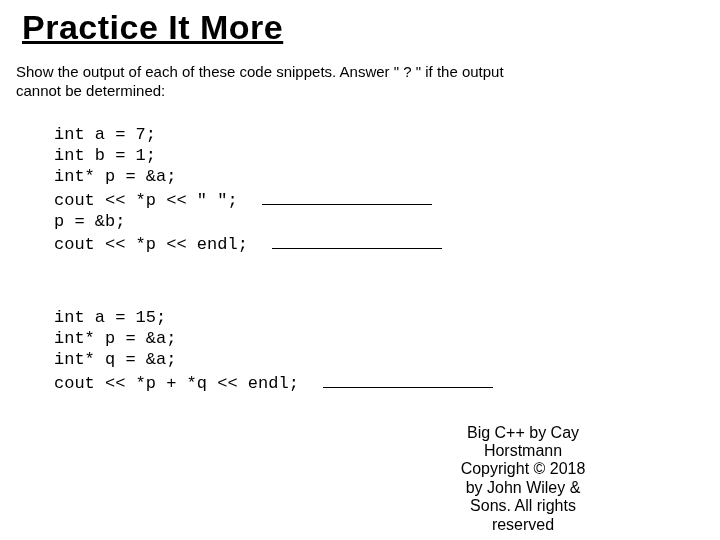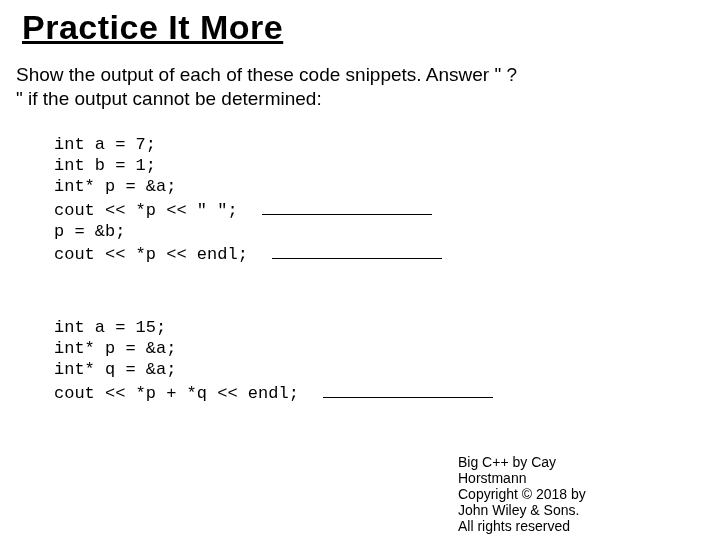--- a/index.html
+++ b/index.html
@@ -20,21 +20,21 @@
     padding: 8px 26px 10px 14px;
   }
   .title {
     font-size: 34px;
     font-weight: bold;
     text-decoration: underline;
     margin: 0 0 6px 8px;
     letter-spacing: 0.5px;
   }
   .prompt {
-    font-size: 19px;
+    font-size: 15px;
     line-height: 1.25;
     margin: 16px 40px 2px 2px;
   }
   .codeblock {
     font-family: "Courier New", Courier, monospace;
     font-size: 17px;
     white-space: pre;
     line-height: 1.25;
     margin-left: 40px;
     margin-top: 2px;
@@ -49,23 +49,24 @@
   }
   .sep {
     height: 28px;
   }
   .footer {
     position: absolute;
     right: 4px;
     bottom: 6px;
     width: 130px;
     font-family: Arial, Helvetica, sans-serif;
-    font-size: 14px;
+    font-size: 16px;
     line-height: 1.15;
     color: #000;
+    text-align: center;
   }
 </style>
 </head>
 <body>
 
 <div class="slide">
 
   <h1 class="title">Practice It More</h1>
 
   <p class="prompt">Show the output of each of these code snippets. Answer " ? " if the output cannot be determined:</p>

